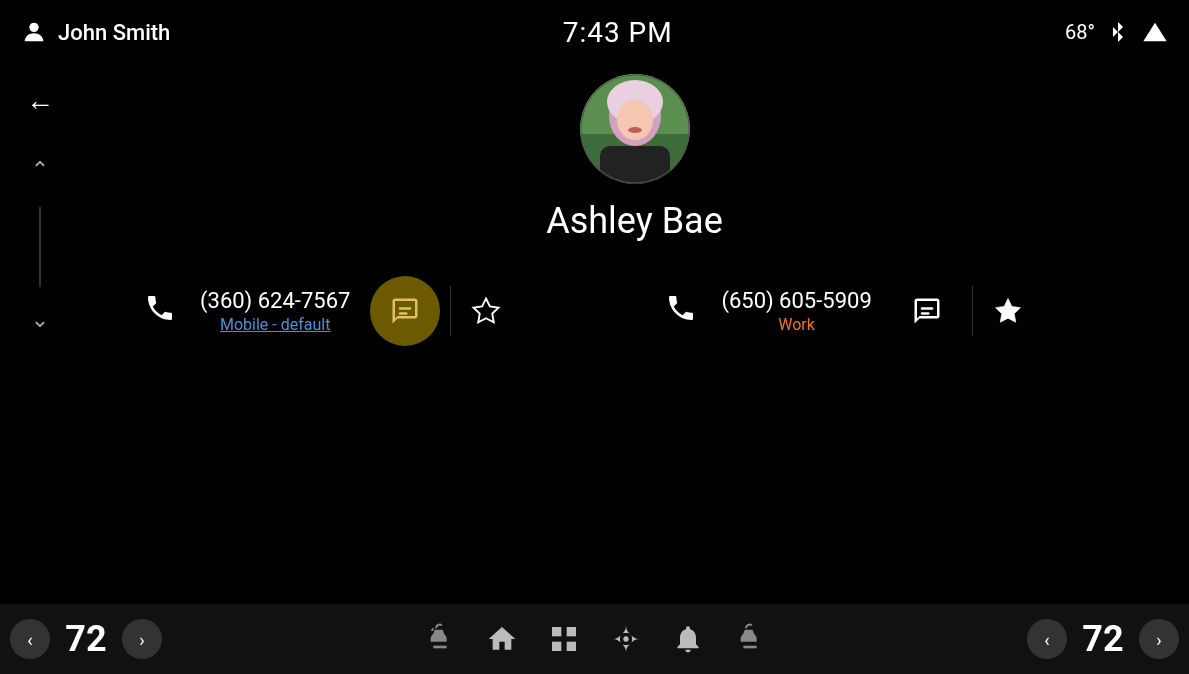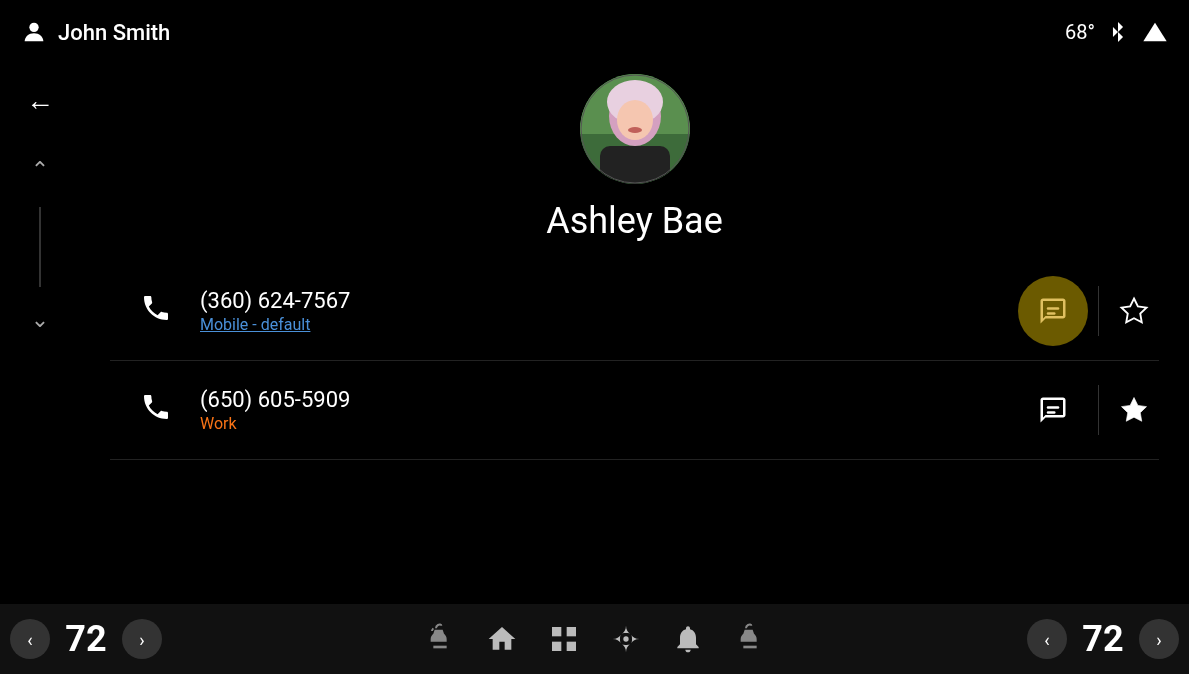--- a/index.html
+++ b/index.html
@@ -82,22 +82,23 @@
     .contact-name {
       font-size: 36px;
       font-weight: 400;
       margin-bottom: 20px;
     }
 
     
     .phone-list {
       width: 100%;
       display: flex;
-      flex-direction: column;
+      flex-direction: row;
       gap: 0;
+      text-align: center;
     }
     .phone-row {
       display: flex;
       align-items: center;
       padding: 14px 30px 14px 60px;
       gap: 20px;
     }
     .phone-icon {
       font-size: 26px;
       color: #fff;
@@ -224,20 +225,21 @@
 
 <div class="status-bar">
   <div class="status-left">
 
     <svg width="28" height="28" viewBox="0 0 24 24" fill="white">
       <circle cx="12" cy="8" r="4"></circle>
       <path d="M4 20c0-4 3.6-7 8-7s8 3 8 7"></path>
     </svg>
     <span style="font-size:22px;font-weight:500;">John Smith</span>
   </div>
+  <div class="status-center">7:43 PM</div>
   <div class="status-right">
     <span style="font-size:20px;">68°</span>
 
     <svg width="22" height="28" viewBox="0 0 24 24" fill="white">
       <polyline points="6.5,6.5 17.5,17.5 12,23 12,1 17.5,6.5 6.5,17.5"></polyline>
     </svg>
 
     <svg width="28" height="28" viewBox="0 0 24 24" fill="white">
       <polygon points="2,20 12,4 22,20" fill="white"></polygon>
     </svg>

